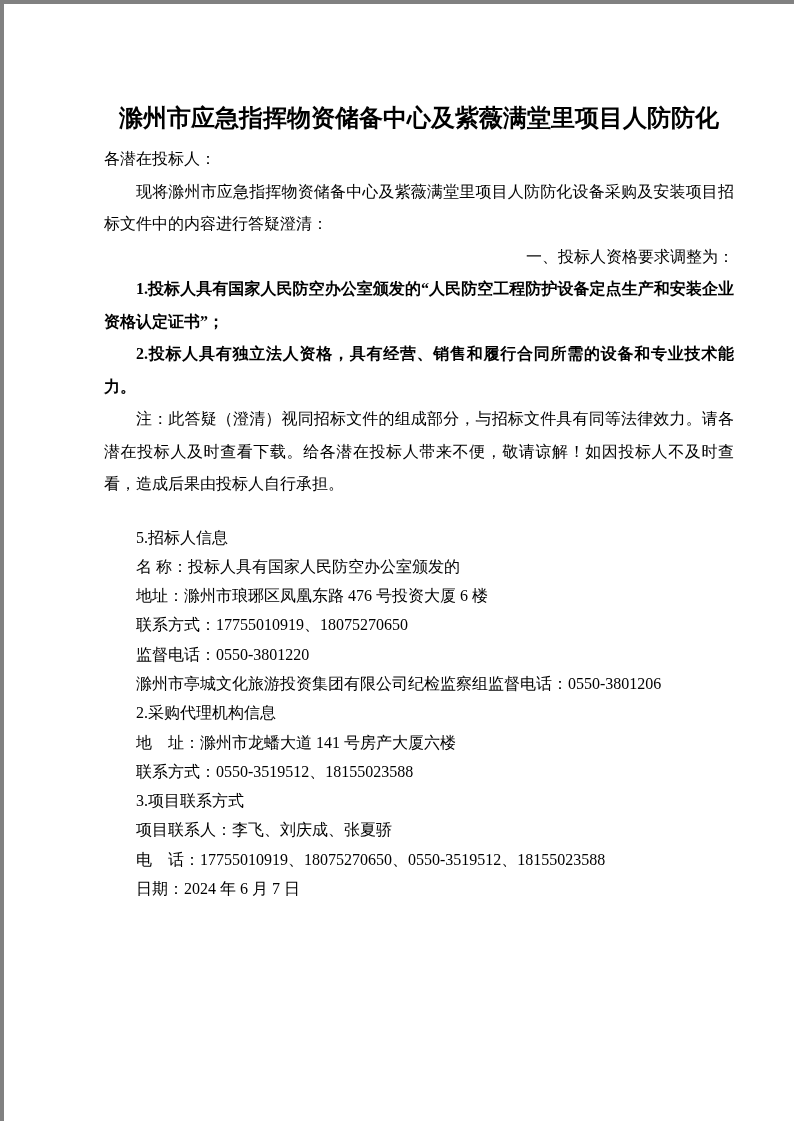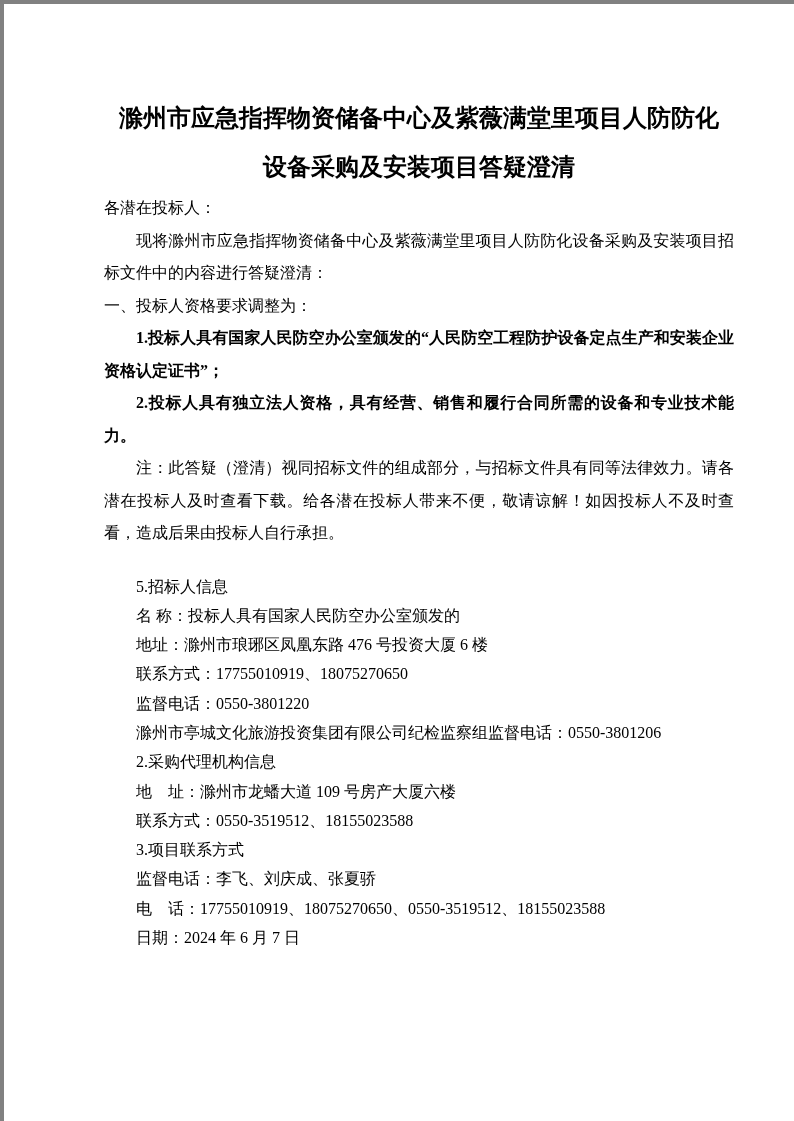--- a/index.html
+++ b/index.html
@@ -45,41 +45,40 @@
   p.line, p.para {
     margin: 0;
   }
   p.para {
     text-align: justify;
     text-indent: 2em;
   }
   .bold {
     font-weight: bold;
   }
-  .gap-18 { margin-top: 17px; }
+  .gap-18 { margin-top: 17px; text-align: right; }
   .gap-15 { margin-top: 15px; }
   .info-block {
     margin-top: 22px;
     line-height: 29.3px;
     font-size: 16px;
   }
   .info-line {
     text-indent: 2em;
     white-space: nowrap;
   }
 </style>
 </head>
 <body>
 
 <div class="page">
   <div class="content">
 
     <h1 class="doc-title">
       <span class="title-line">滁州市应急指挥物资储备中心及紫薇满堂里项目人防防化</span>
-      <span class="title-line">设备采购及安装项目答疑澄清</span>
     </h1>
 
     <div class="body-text">
 
       <p class="line">各潜在投标人：</p>
 
       <p class="para">现将滁州市应急指挥物资储备中心及紫薇满堂里项目人防防化设备采购及安装项目招标文件中的内容进行答疑澄清：</p>
 
       <p class="line gap-18">一、投标人资格要求调整为：</p>
 
@@ -92,24 +91,24 @@
       <div class="info-block">
 
         <div class="info-line">5.招标人信息</div>
         <div class="info-line">名 称：投标人具有国家人民防空办公室颁发的</div>
         <div class="info-line">地址：滁州市琅琊区凤凰东路 476 号投资大厦 6 楼</div>
         <div class="info-line">联系方式：17755010919、18075270650</div>
         <div class="info-line">监督电话：0550-3801220</div>
         <div class="info-line">滁州市亭城文化旅游投资集团有限公司纪检监察组监督电话：0550-3801206</div>
 
         <div class="info-line">2.采购代理机构信息</div>
-        <div class="info-line">地　址：滁州市龙蟠大道 109 号房产大厦六楼</div>
+        <div class="info-line">地　址：滁州市龙蟠大道 141 号房产大厦六楼</div>
         <div class="info-line">联系方式：0550-3519512、18155023588</div>
 
         <div class="info-line">3.项目联系方式</div>
-        <div class="info-line">监督电话：李飞、刘庆成、张夏骄</div>
+        <div class="info-line">项目联系人：李飞、刘庆成、张夏骄</div>
         <div class="info-line">电　话：17755010919、18075270650、0550-3519512、18155023588</div>
         <div class="info-line">日期：2024 年 6 月 7 日</div>
 
       </div>
     </div>
   </div>
 </div>
 
 </body></html>

